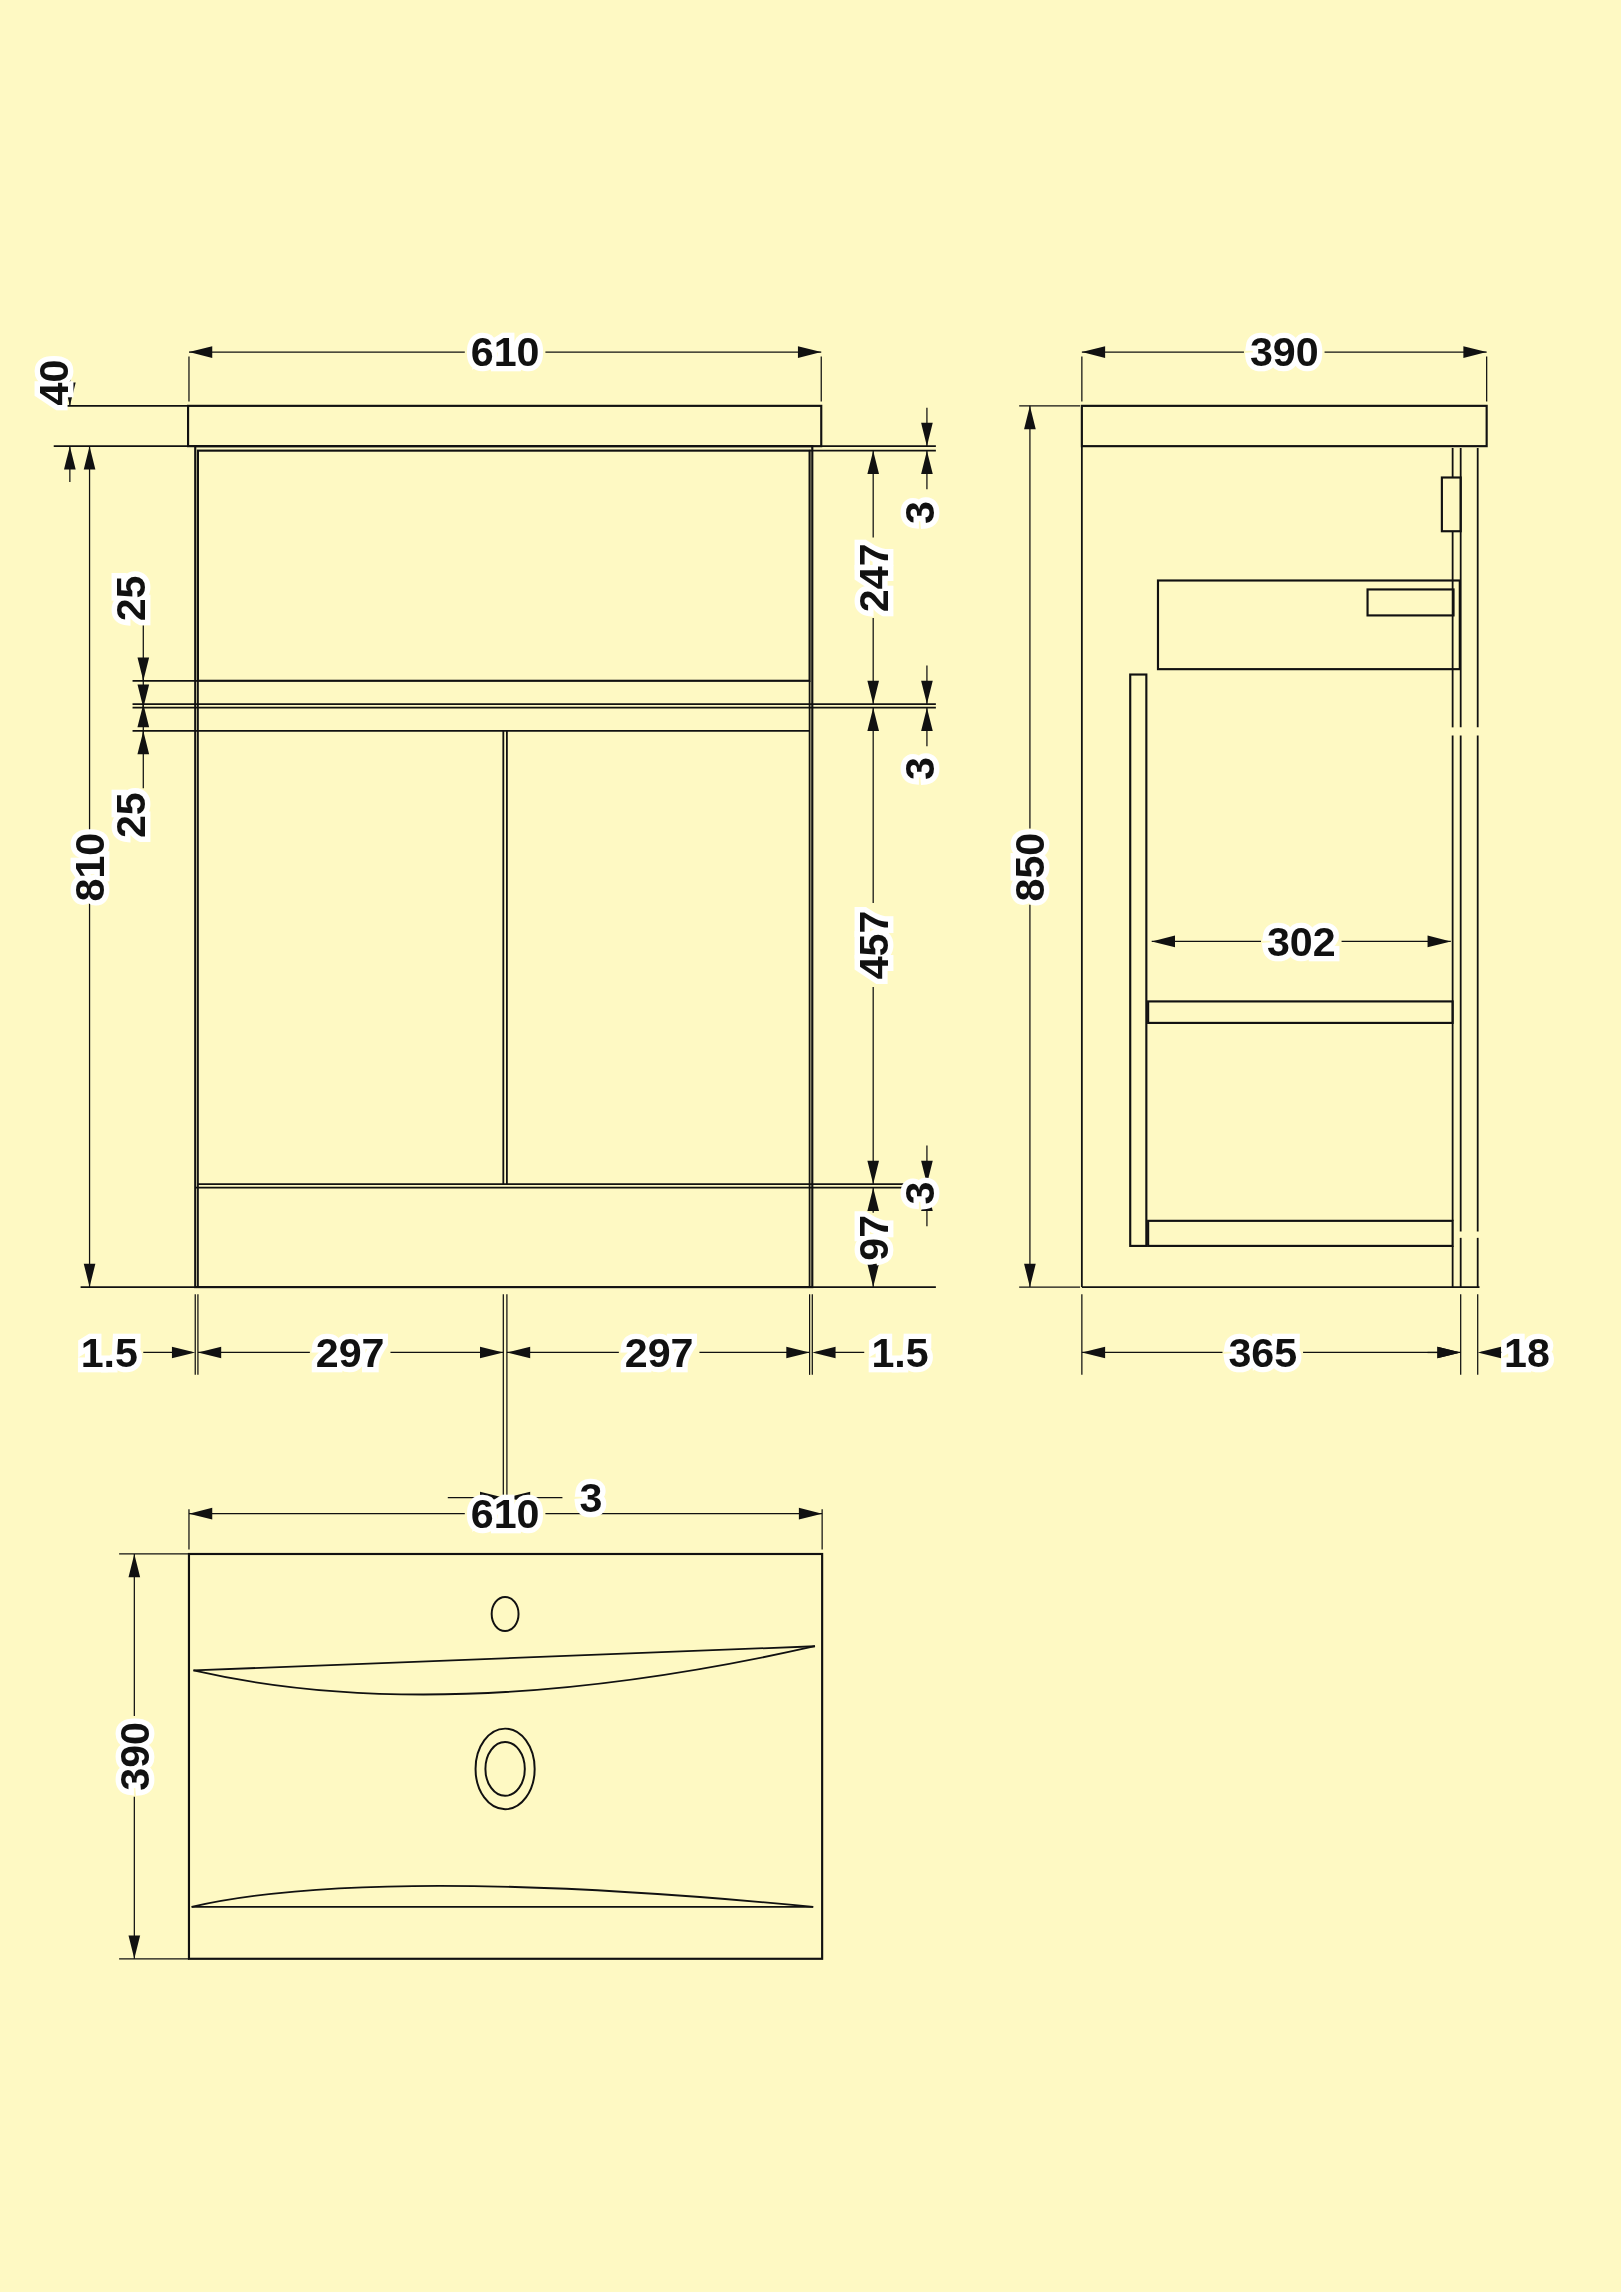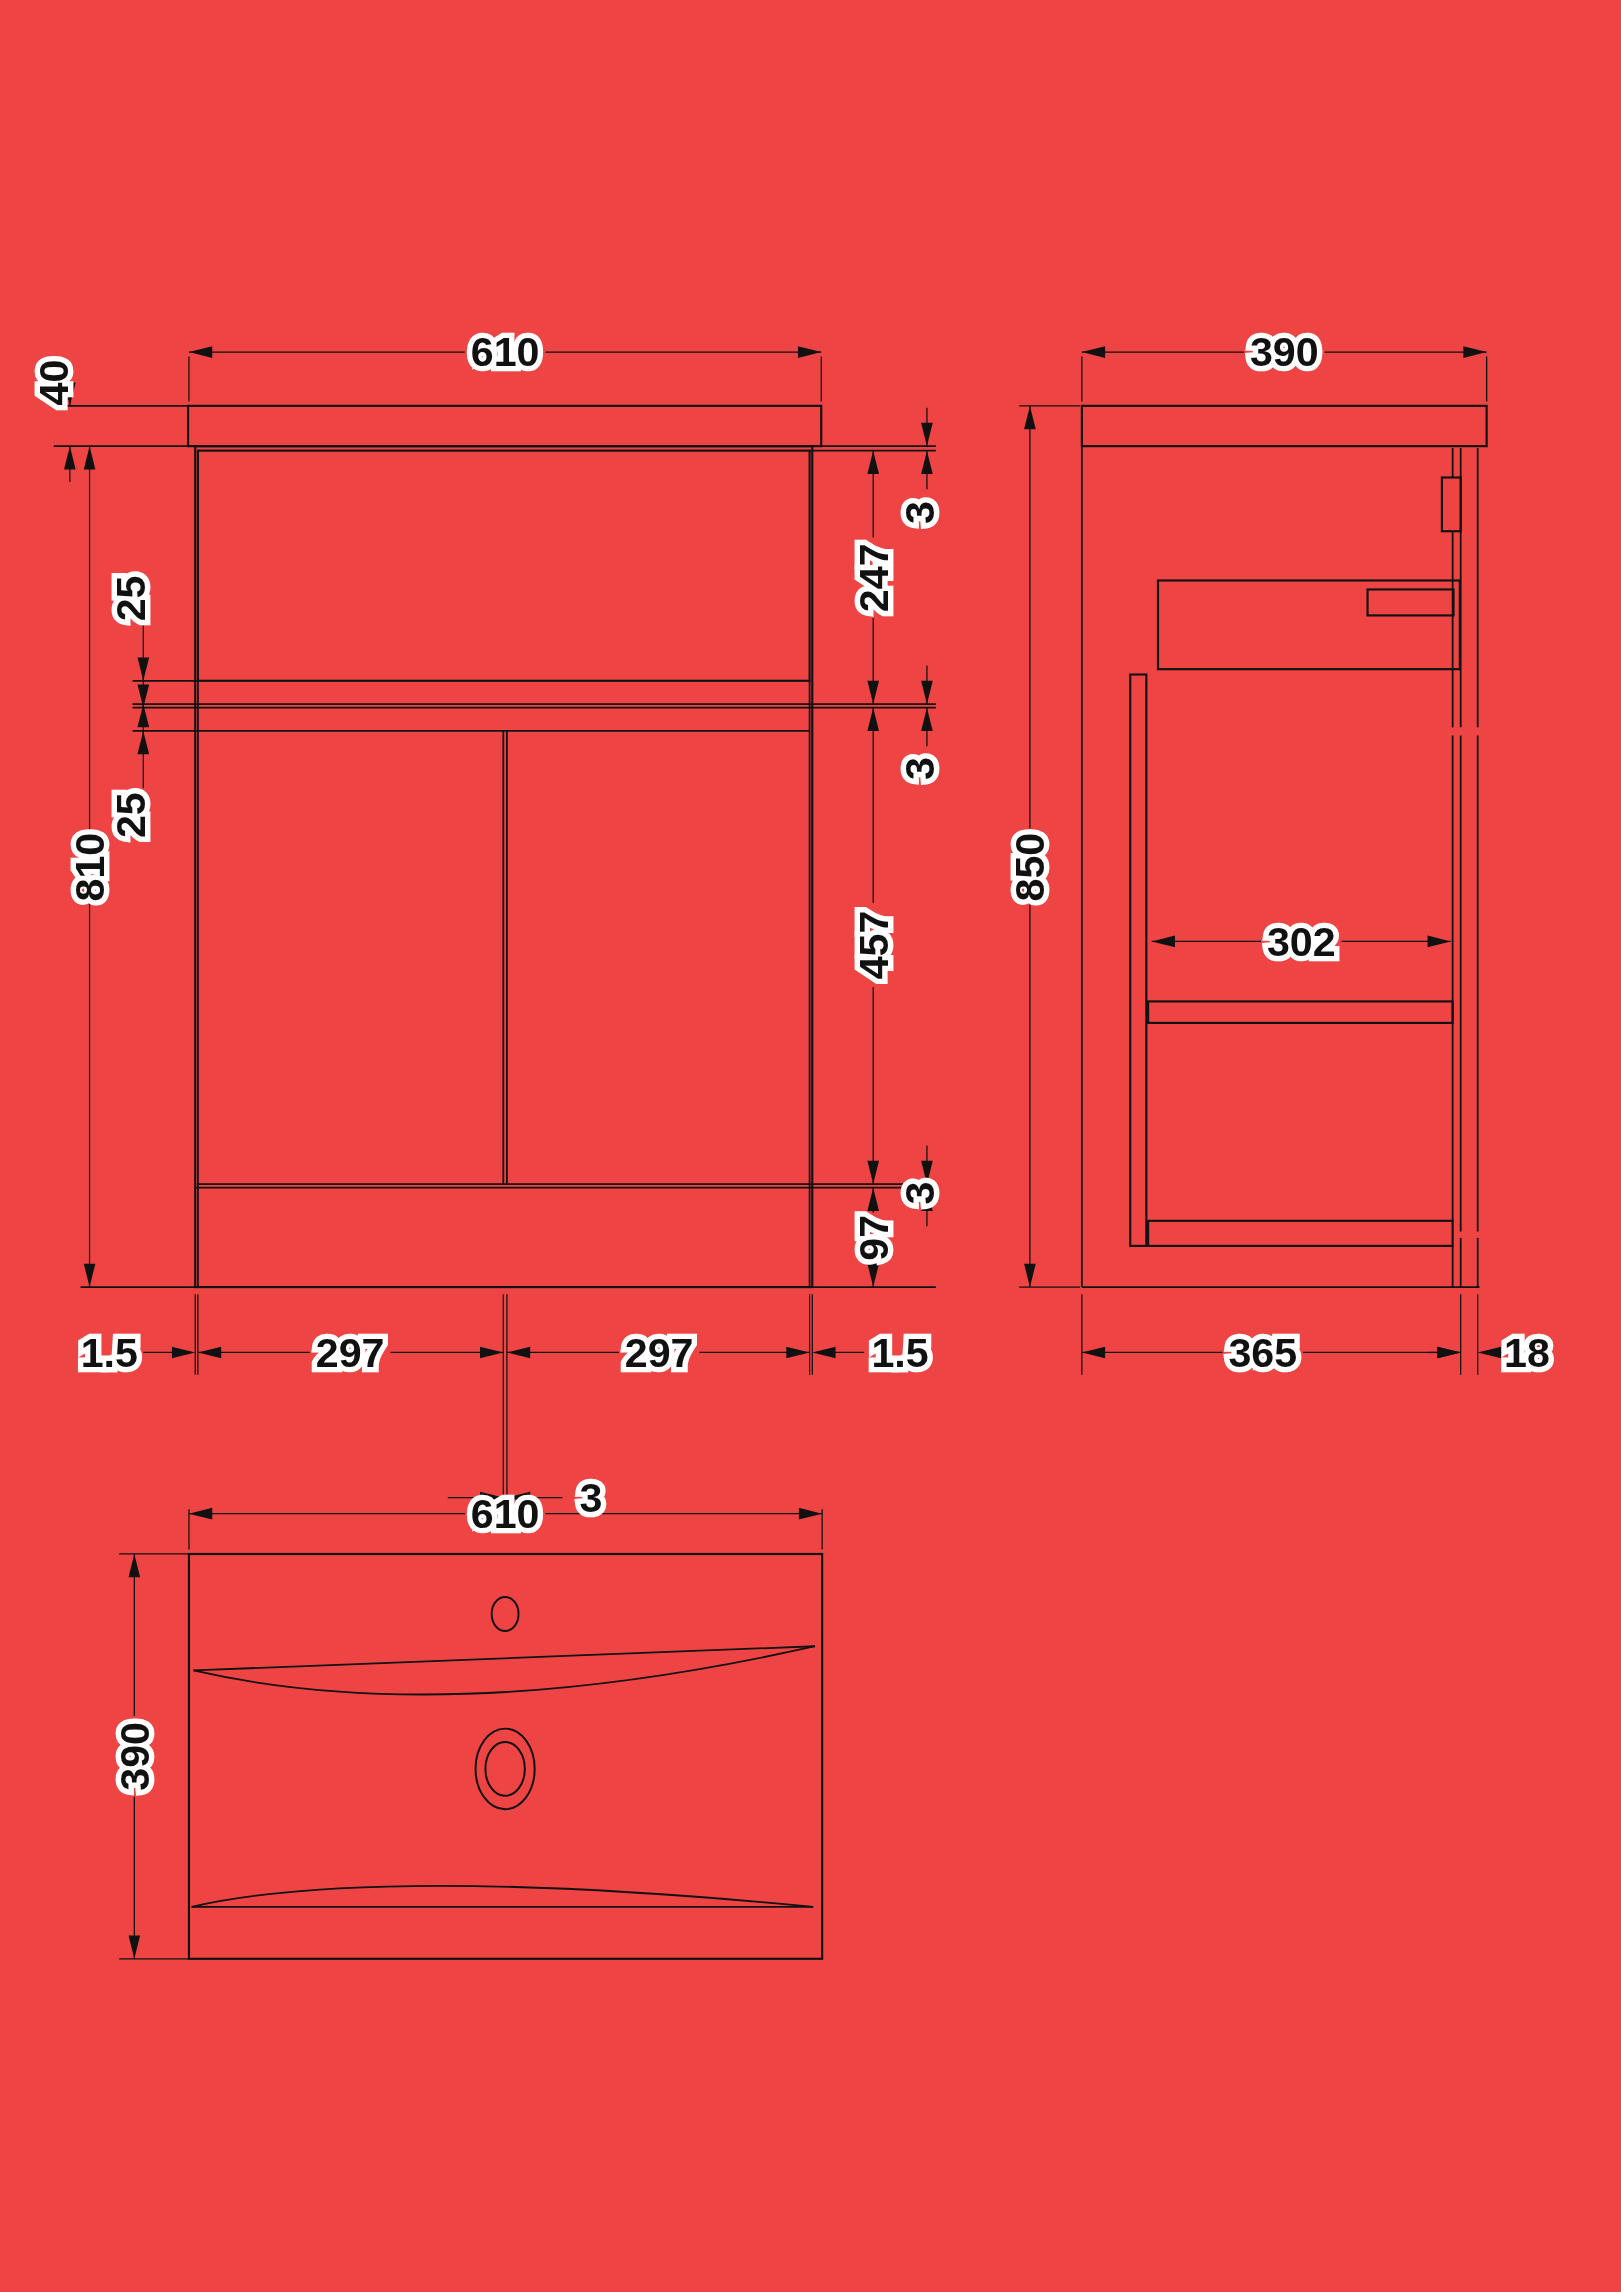--- a/index.html
+++ b/index.html
@@ -1,16 +1,16 @@
 <!DOCTYPE html>
 <html style="font-size:14.3px"><head>
 <meta charset="utf-8">
 <style>
   html,body{margin:0;padding:0;background:#ffffff;}
-  .stage{width:1621px;height:2293px;background:#ef4444;position:relative;}
+  .stage{width:1621px;height:2293px;background:#fef9c3;position:relative;}
   svg{display:block;}
   .lbl{
     font-family:"Liberation Sans", sans-serif;
     font-weight:bold;
     font-size:46px;
     fill:#111;
     stroke:#fff;
     stroke-width:12px;
     paint-order:stroke;
     text-anchor:middle;

